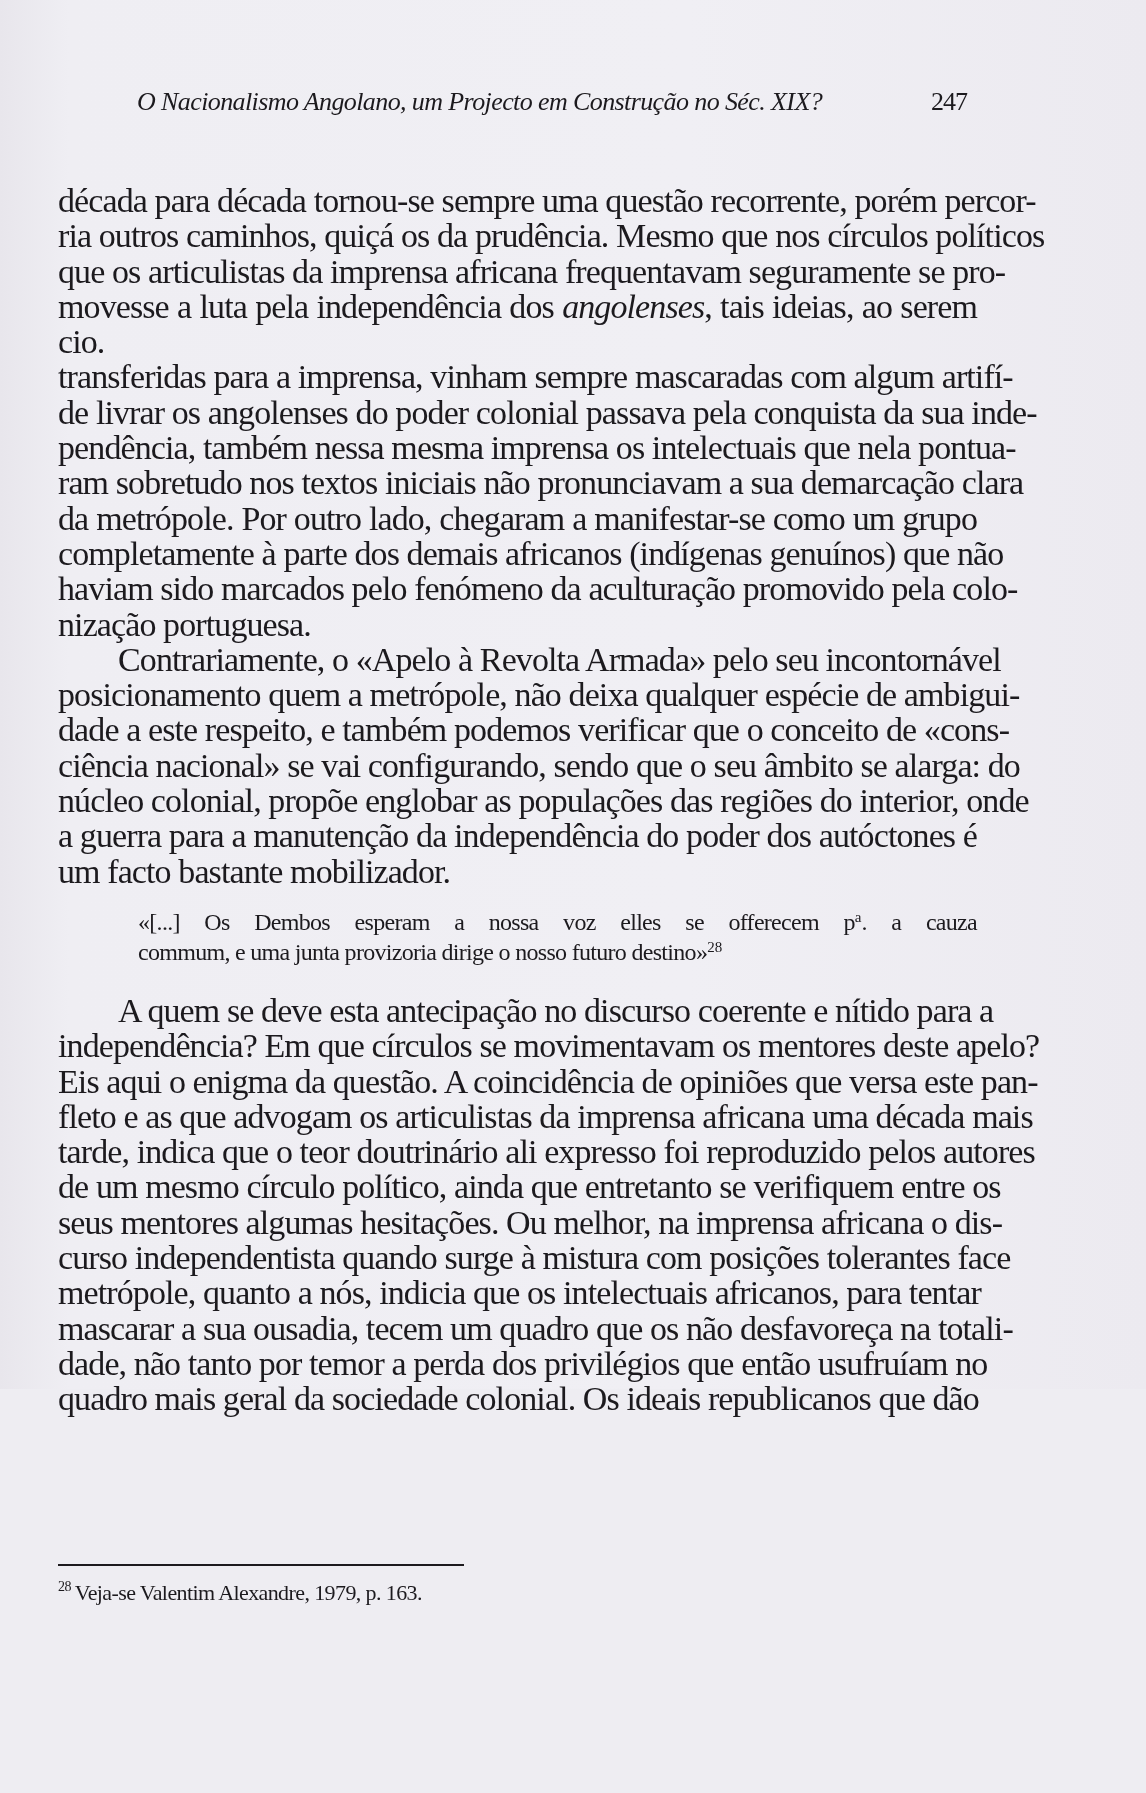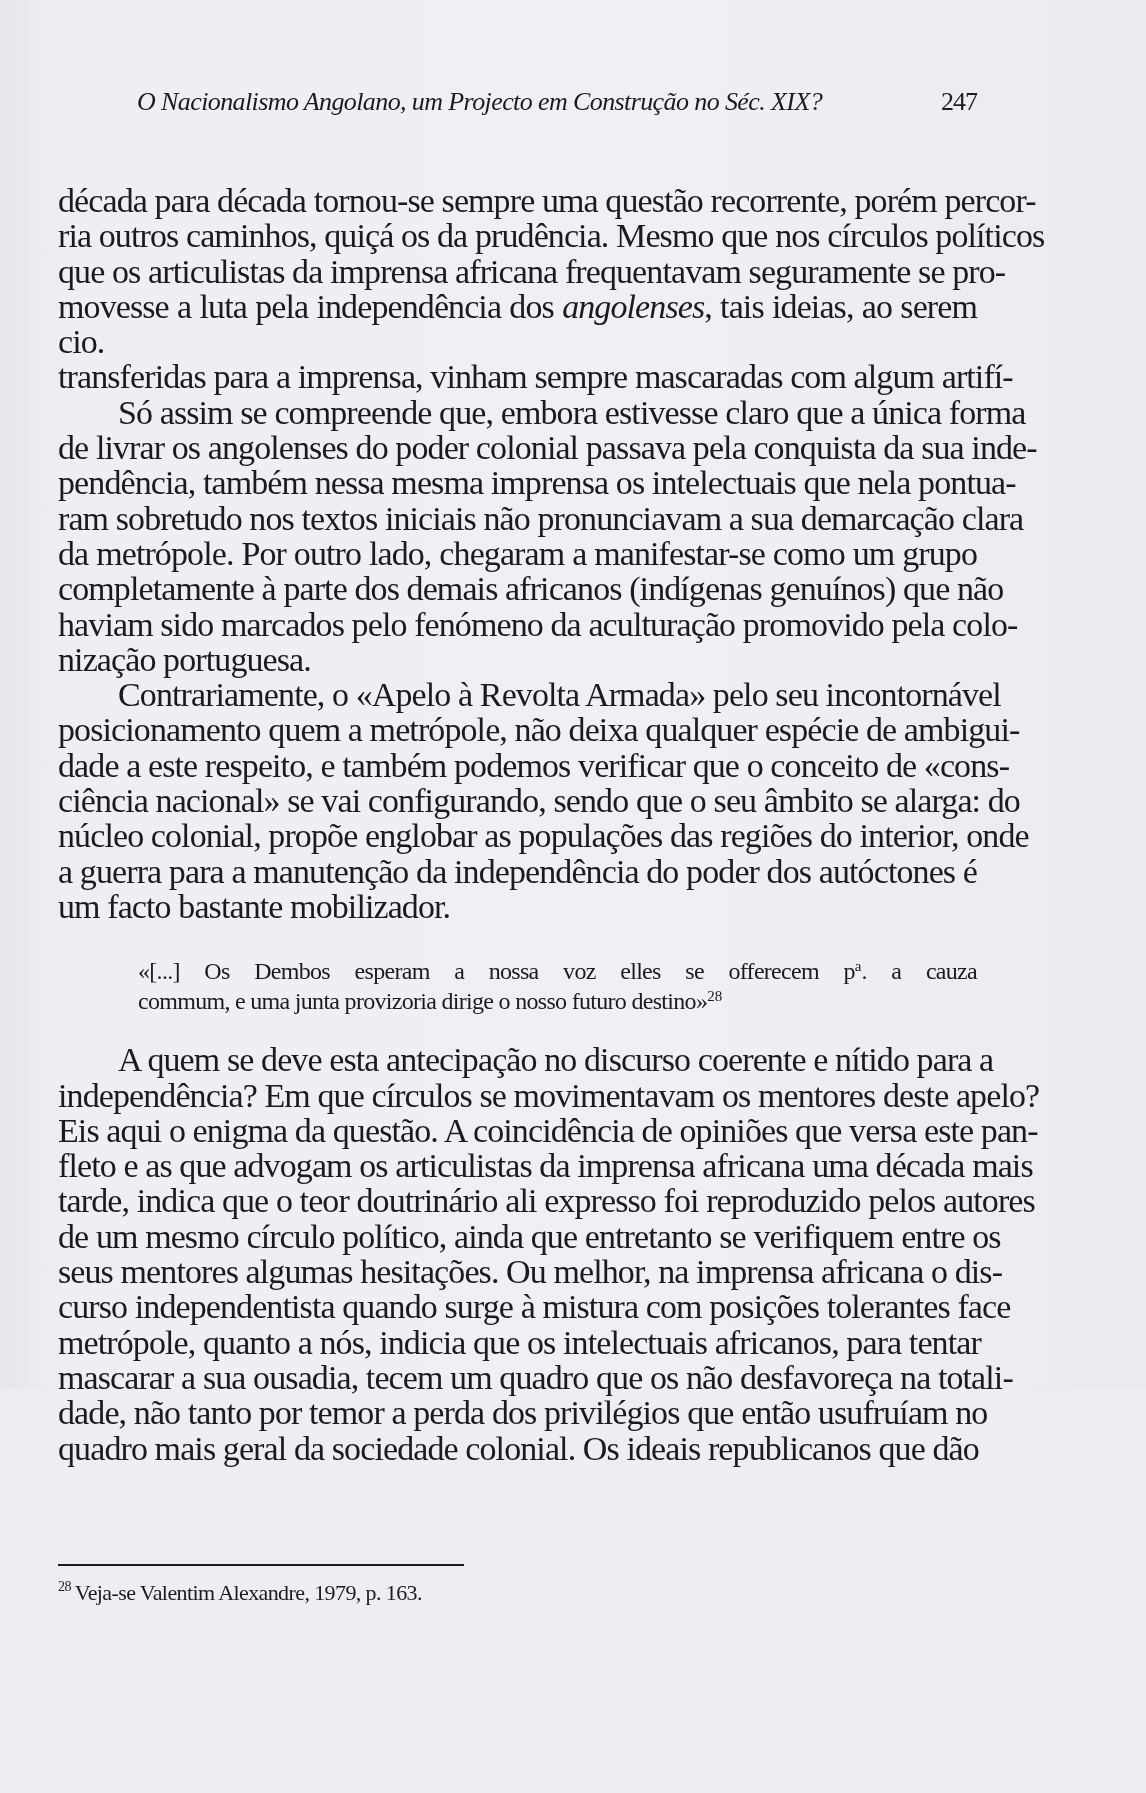--- a/index.html
+++ b/index.html
@@ -15,36 +15,36 @@
     position: absolute; left: 0; top: 0; width: 1146px; height: 1389px;
     background: linear-gradient(90deg, #e8e6ec 0%, #efeef3 6%, #f0eff4 60%, #eceaf0 100%);
   }
   .running-head {
     position: absolute; left: 137px; top: 84px; width: 840px;
     font-style: italic; font-size: 26px; line-height: 36px;
     letter-spacing: -0.6px;
   }
   .running-head .title { position: absolute; left: 0; top: 0; }
   .running-head .folio {
-    position: absolute; right: 0; top: 0; font-style: normal; letter-spacing: -1px;
+    position: absolute; right: 10px; top: 0; font-style: normal; letter-spacing: -1px;
   }
   .body-text {
     position: absolute; left: 58px; top: 183px; width: 919px;
   }
   .line {
     display: block; height: 35.3px; line-height: 35.3px;
     font-size: 34px; text-align: justify; text-align-last: justify;
     white-space: nowrap; letter-spacing: -0.9px;
     overflow: visible;
   }
   .line.last { text-align-last: left; }
   .line.indent { text-indent: 60px; }
   .gap-before-quote { height: 18px; }
   .quote {
-    display: block; margin-left: 80px; width: 839px; margin-top: 14px;
+    display: block; margin-left: 80px; width: 839px;
   }
   .quote .line {
     font-size: 24px; height: 30px; line-height: 30px; letter-spacing: -0.7px;
   }
   .gap-after-quote { height: 26px; }
   sup.fn { font-size: 15px; vertical-align: top; line-height: 20px; letter-spacing: 0; }
   .footnote-rule {
     position: absolute; left: 58px; top: 1564px; width: 406px; height: 2px;
     background: #1c1a1e;
   }
@@ -70,21 +70,20 @@
     <div>
       <span class="line">década para década tornou-se sempre uma questão recorrente, porém percor-</span>
       <span class="line">ria outros caminhos, quiçá os da prudência. Mesmo que nos círculos políticos</span>
       <span class="line">que os articulistas da imprensa africana frequentavam seguramente se pro-</span>
       <span class="line"><span>movesse a luta pela independência dos </span><em>angolenses</em><span>, tais ideias, ao serem</span></span>
       <span class="line last">cio.</span>
       <span class="line">transferidas para a imprensa, vinham sempre mascaradas com algum artifí-</span>
     </div>
 
     <div>
-      <span class="line indent">Só assim se compreende que, embora estivesse claro que a única forma</span>
       <span class="line">de livrar os angolenses do poder colonial passava pela conquista da sua inde-</span>
       <span class="line">pendência, também nessa mesma imprensa os intelectuais que nela pontua-</span>
       <span class="line">ram sobretudo nos textos iniciais não pronunciavam a sua demarcação clara</span>
       <span class="line">da metrópole. Por outro lado, chegaram a manifestar-se como um grupo</span>
       <span class="line">completamente à parte dos demais africanos (indígenas genuínos) que não</span>
       <span class="line">haviam sido marcados pelo fenómeno da aculturação promovido pela colo-</span>
       <span class="line last">nização portuguesa.</span>
     </div>
 
     <div>

